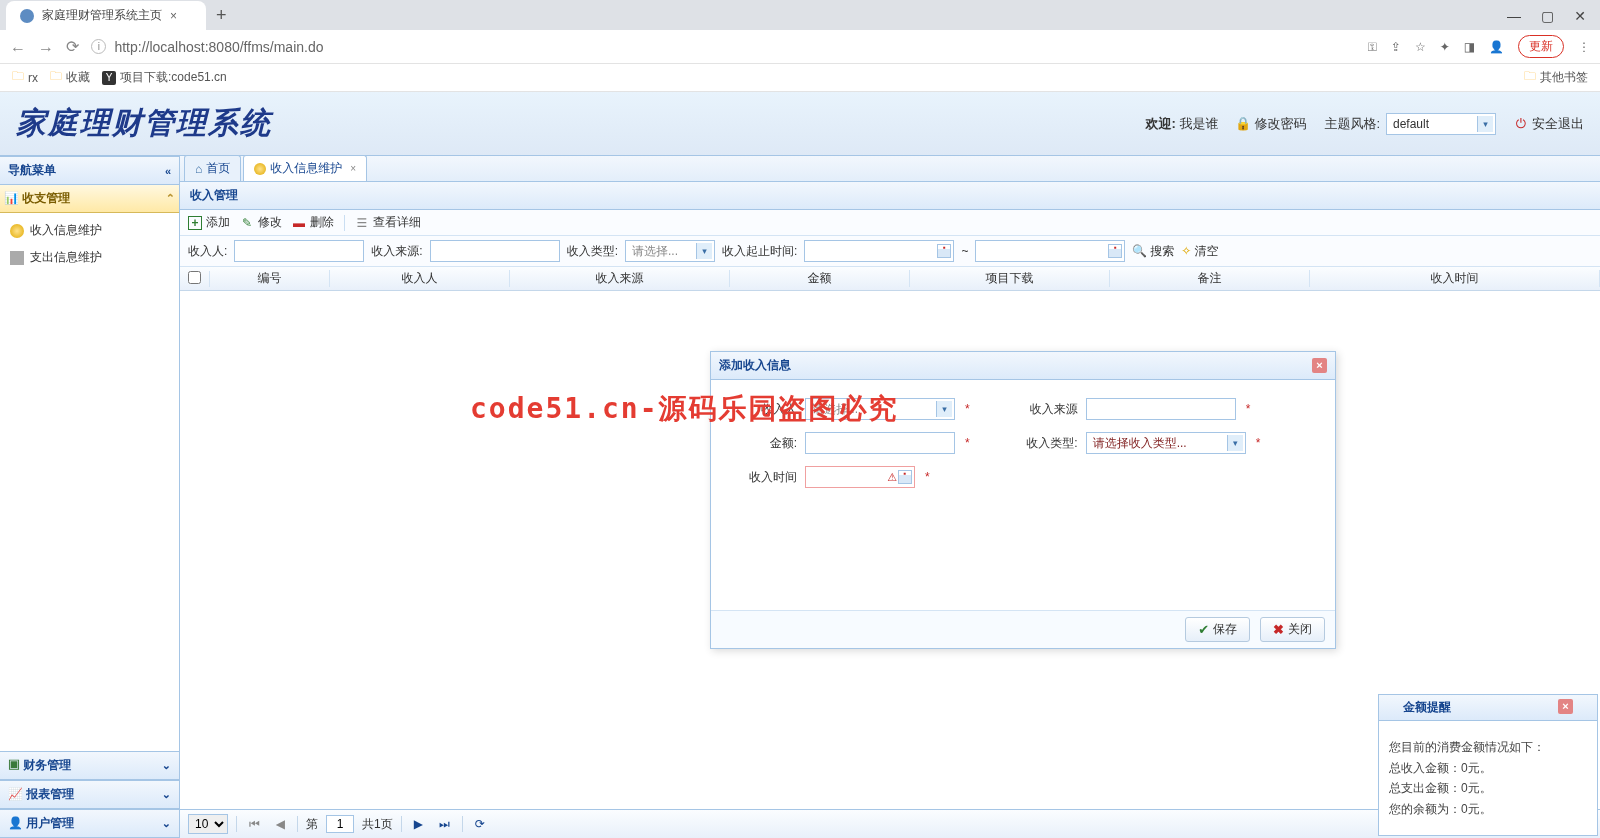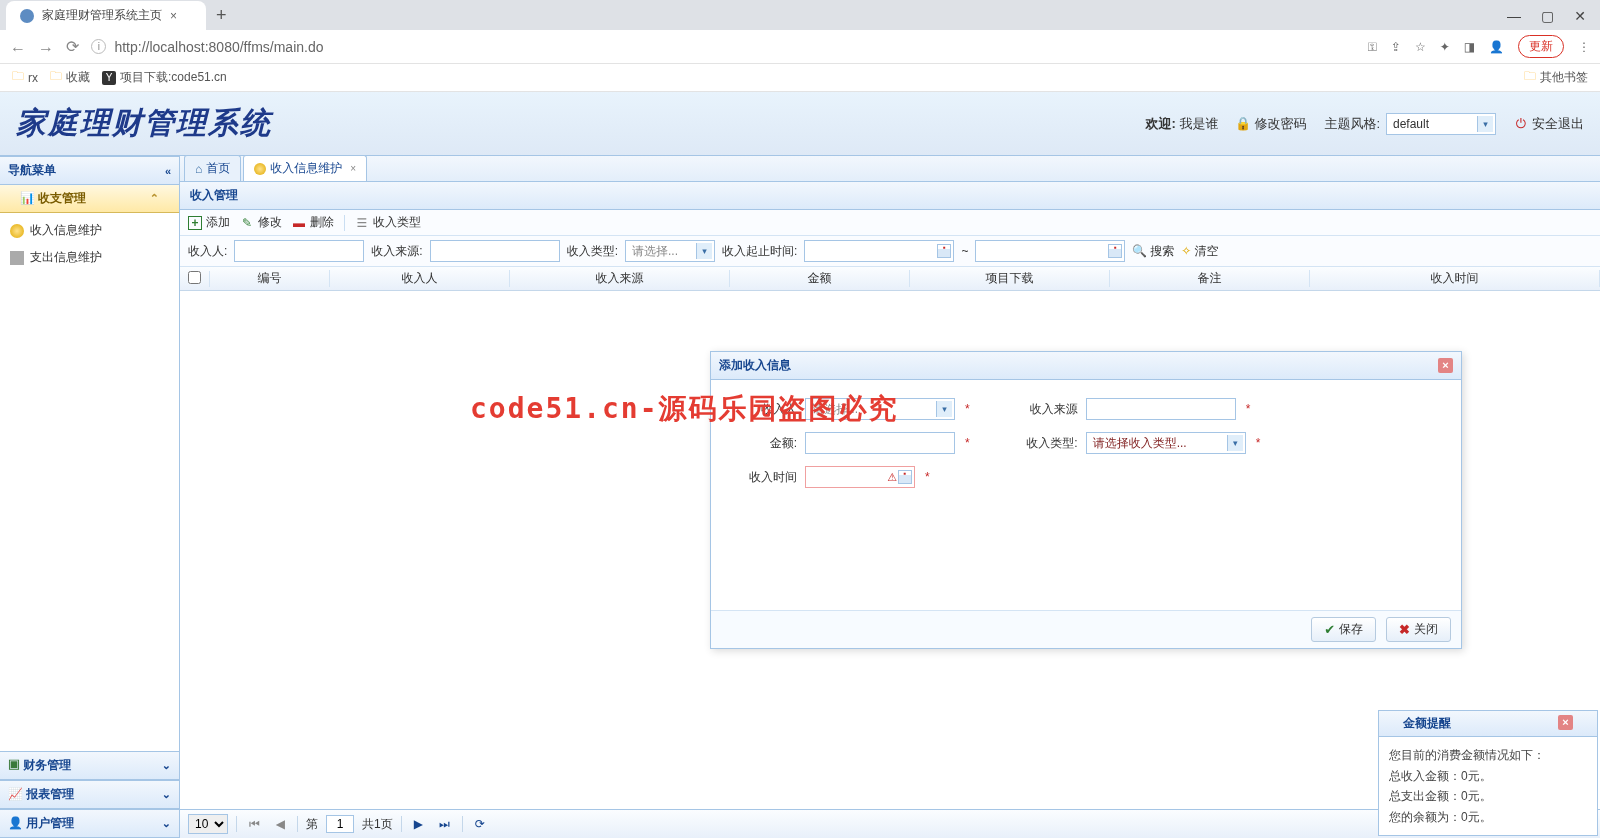--- a/index.html
+++ b/index.html
@@ -32,21 +32,21 @@
 .hdr-link { display: flex; align-items: center; gap: 4px; color: #333; }
 .hdr-icn { width:14px; height:14px; display:inline-flex; align-items:center; justify-content:center; }
 .theme-select { display: flex; align-items: center; gap: 6px; }
 .combo { border: 1px solid #a5c5e5; background: #fff; padding: 2px 20px 2px 6px; font-size: 12px; position: relative; min-width: 110px; height: 22px; display: flex; align-items: center; }
 .combo-arrow { position: absolute; right: 2px; top: 2px; bottom: 2px; width: 16px; background: #e0eefa; border-left:1px solid #a5c5e5; display:flex;align-items:center;justify-content:center; color:#3a6ea5; font-size:9px; }
 
 
 .main-layout { flex: 1; display: flex; min-height: 0; }
 .sidebar { width: 180px; background: #f0f6fc; border-right: 1px solid #a5c5e5; display: flex; flex-direction: column; }
 .sb-panel-hdr { background: linear-gradient(#f2f7fd,#dceafa); border-bottom: 1px solid #a5c5e5; border-top: 1px solid #a5c5e5; padding: 5px 8px; color: #17468f; font-weight: bold; display: flex; justify-content: space-between; align-items: center; font-size: 12px; }
-.accordion-hdr { background: linear-gradient(#fff8e0,#ffe9a6); border-bottom: 1px solid #d6b95a; padding: 5px 20px; color: #7a5c00; font-weight: bold; display: flex; justify-content: space-between; align-items: center; font-size: 12px; font-family: Liberation Serif, serif; }
+.accordion-hdr { background: linear-gradient(#fff8e0,#ffe9a6); border-bottom: 1px solid #d6b95a; padding: 5px 4px; color: #7a5c00; font-weight: bold; display: flex; justify-content: space-between; align-items: center; font-size: 12px; }
 .acc-expand { color:#17468f; font-size:11px; }
 .acc-hdr-collapsed { background: linear-gradient(#f2f7fd,#dceafa); border-top: 1px solid #a5c5e5; border-bottom: 1px solid #a5c5e5; padding: 5px 8px; color: #17468f; font-weight: bold; display: flex; justify-content: space-between; align-items: center; font-size: 12px; }
 .acc-body { flex: 1; background: #fff; padding: 4px 0; }
 .nav-item { padding: 5px 10px; display: flex; align-items: center; gap: 6px; color: #333; }
 .nav-icn { width:14px; height:14px; display:inline-block; }
 .coin-icn { background: radial-gradient(circle,#ffe28a,#e0a800); border-radius:50%; }
 .doc-icn { background: #aaa; }
 .collapse-arrow { font-size: 11px; }
 
 
@@ -88,21 +88,21 @@
 .grid-body { flex: 1; background: #fff; }
 
 .pager { border-top: 1px solid #a5c5e5; background: linear-gradient(#fbfdff,#e8f0fa); padding: 4px 8px; display: flex; align-items: center; gap: 8px; font-size: 12px; }
 .pg-sel { border:1px solid #a5c5e5; padding:1px 2px; font-size:12px; }
 .pg-sep { width:1px; height:16px; background:#c4d7ea; }
 .pg-btn { color:#888; padding: 0 4px; }
 .pg-btn.active { color:#17468f; }
 .pg-input { width:28px; border:1px solid #a5c5e5; height:18px; text-align:center; font-size:12px; }
 
 
-.dialog { position: absolute; left: 530px; top: 195px; width: 752px; border: 1px solid #a5c5e5; background: #fff; box-shadow: 2px 2px 8px rgba(0,0,0,0.15); }
+.dialog { position: absolute; left: 530px; top: 195px; width: 626px; border: 1px solid #a5c5e5; background: #fff; box-shadow: 2px 2px 8px rgba(0,0,0,0.15); }
 .dlg-title { background: linear-gradient(#f2f7fd,#dceafa); border-bottom: 1px solid #a5c5e5; padding: 5px 8px; color: #17468f; font-weight: bold; display: flex; justify-content: space-between; align-items: center; font-size: 12px; }
 .dlg-close { background:#e38484; color:#fff; width:15px; height:15px; border-radius:2px; display:flex; align-items:center; justify-content:center; font-size:11px; line-height:1; }
 .dlg-body { padding: 18px 24px 60px; min-height: 230px; position: relative; }
 .frm-row { display: flex; align-items: center; margin-bottom: 12px; gap: 8px; }
 .frm-label { width: 62px; text-align: right; color: #333; }
 .frm-label-w { width: 70px; text-align: right; }
 .frm-input { border: 1px solid #a5c5e5; height: 22px; width: 150px; padding: 0 4px; font-size:12px; }
 .frm-input-wide { width: 150px; }
 .frm-textarea { border:1px solid #a5c5e5; width:150px; height:58px; resize:both; font-size:12px; padding:2px 4px; font-family:inherit; }
 .req { color: #c62828; margin-left: 2px; }
@@ -115,21 +115,21 @@
 .dlg-btn-icn { font-size: 13px; }
 .save-icn { color: #2e7d32; }
 .close-icn { color: #c62828; font-weight:bold; }
 
 
 .watermark { position: absolute; left: 290px; top: 234px; font-size: 28px; color: #e43c32; font-weight: bold; z-index: 100; pointer-events: none; letter-spacing: 2px; font-family: "SimSun","Microsoft YaHei",monospace; }
 
 
 .notif { position: fixed; right: 2px; bottom: 2px; width: 220px; border: 1px solid #a5c5e5; background: #fff; font-size:12px; }
 .notif-title { background: linear-gradient(#f2f7fd,#dceafa); border-bottom:1px solid #a5c5e5; padding:4px 24px; display:flex; justify-content:space-between; font-weight:bold; color:#17468f; }
-.notif-body { padding: 8px 10px; line-height: 1.7; color:#444; }
+.notif-body { padding: 16px 10px; line-height: 1.7; color:#444; }
 </style>
 </head>
 <body>
 
 <div class="browser-chrome">
 
   <div class="tab-strip">
     <div class="browser-tab">
       <span class="tab-favicon"></span>
       <span>家庭理财管理系统主页</span>
@@ -264,21 +264,21 @@
             <span class="tb-icn edit">✎</span>
             <span>修改</span>
           </span>
         <span class="tb-btn">
             <span class="tb-icn del">▬</span>
             <span>删除</span>
           </span>
         <span class="tb-sep"></span>
         <span class="tb-btn">
             <span class="tb-icn" style="color:#888">☰</span>
-            <span>收入类型</span>
+            <span>查看详细</span>
           </span>
       </div>
 
       <div class="search-row">
         <span class="sr-label">收入人:</span>
         <input class="sr-input" style="">
         <span class="sr-label">收入来源:</span>
         <input class="sr-input" style="">
         <span class="sr-label">收入类型:</span>
         <span class="combo sr-combo">

